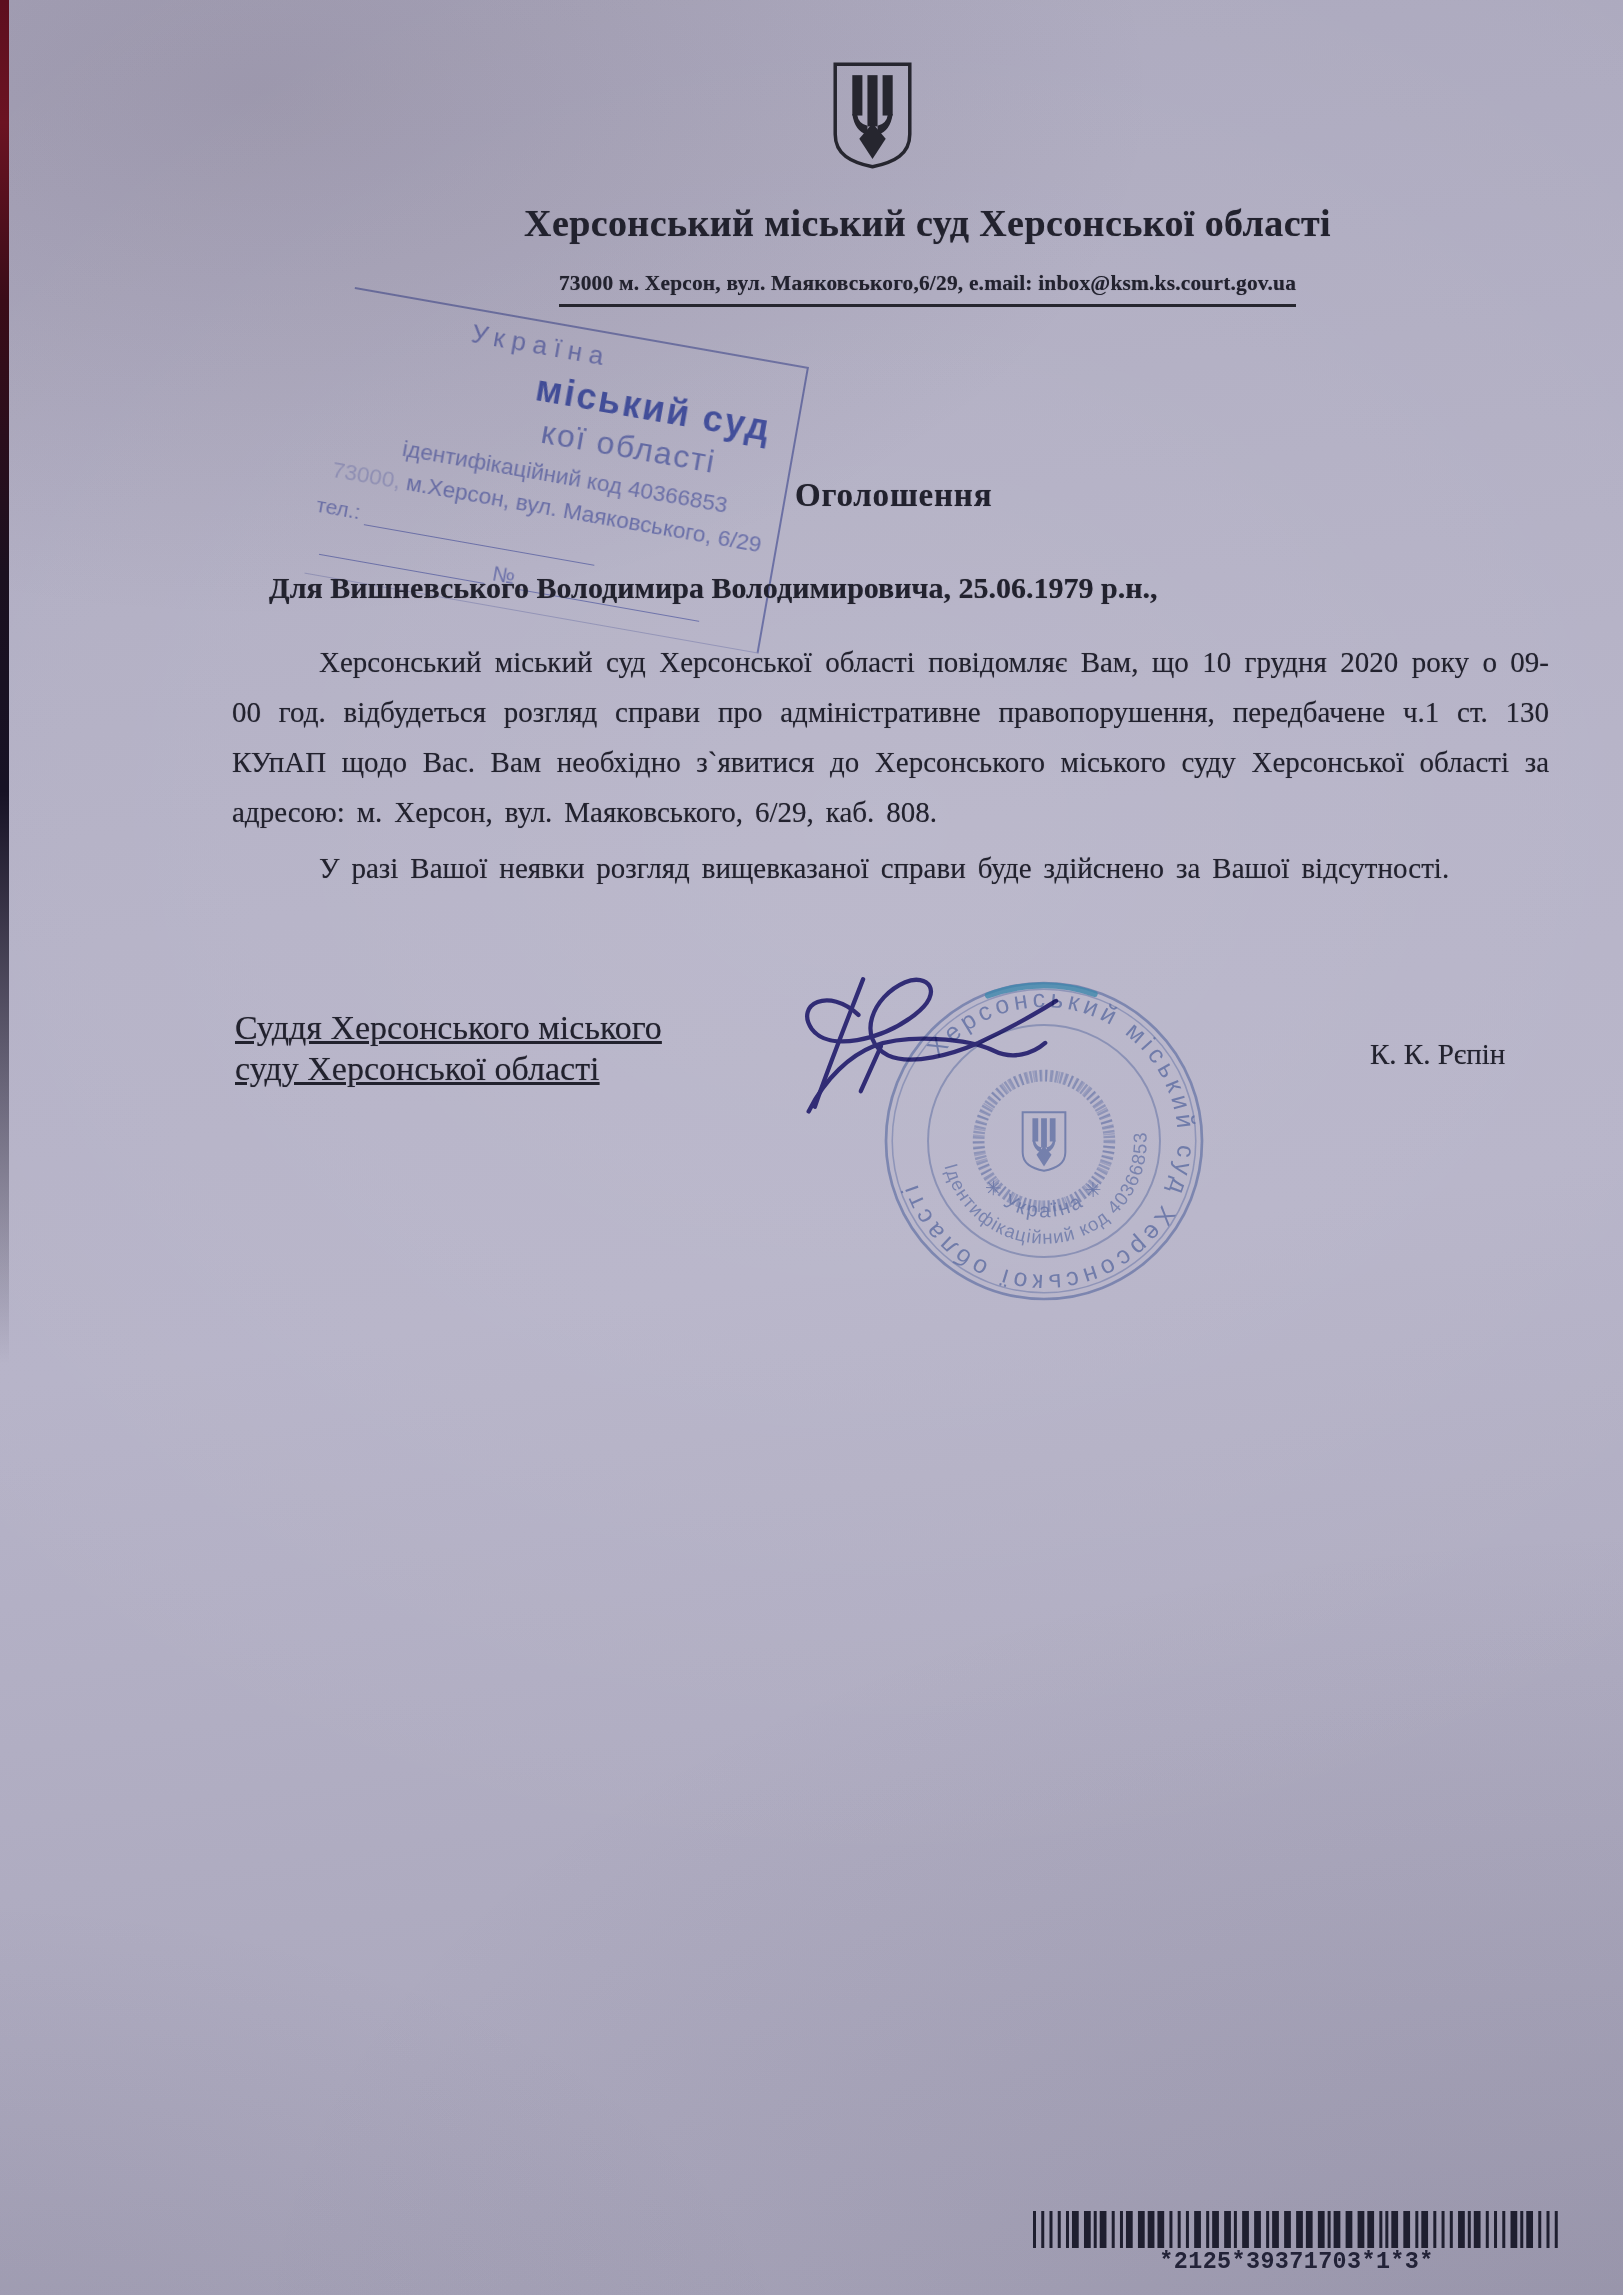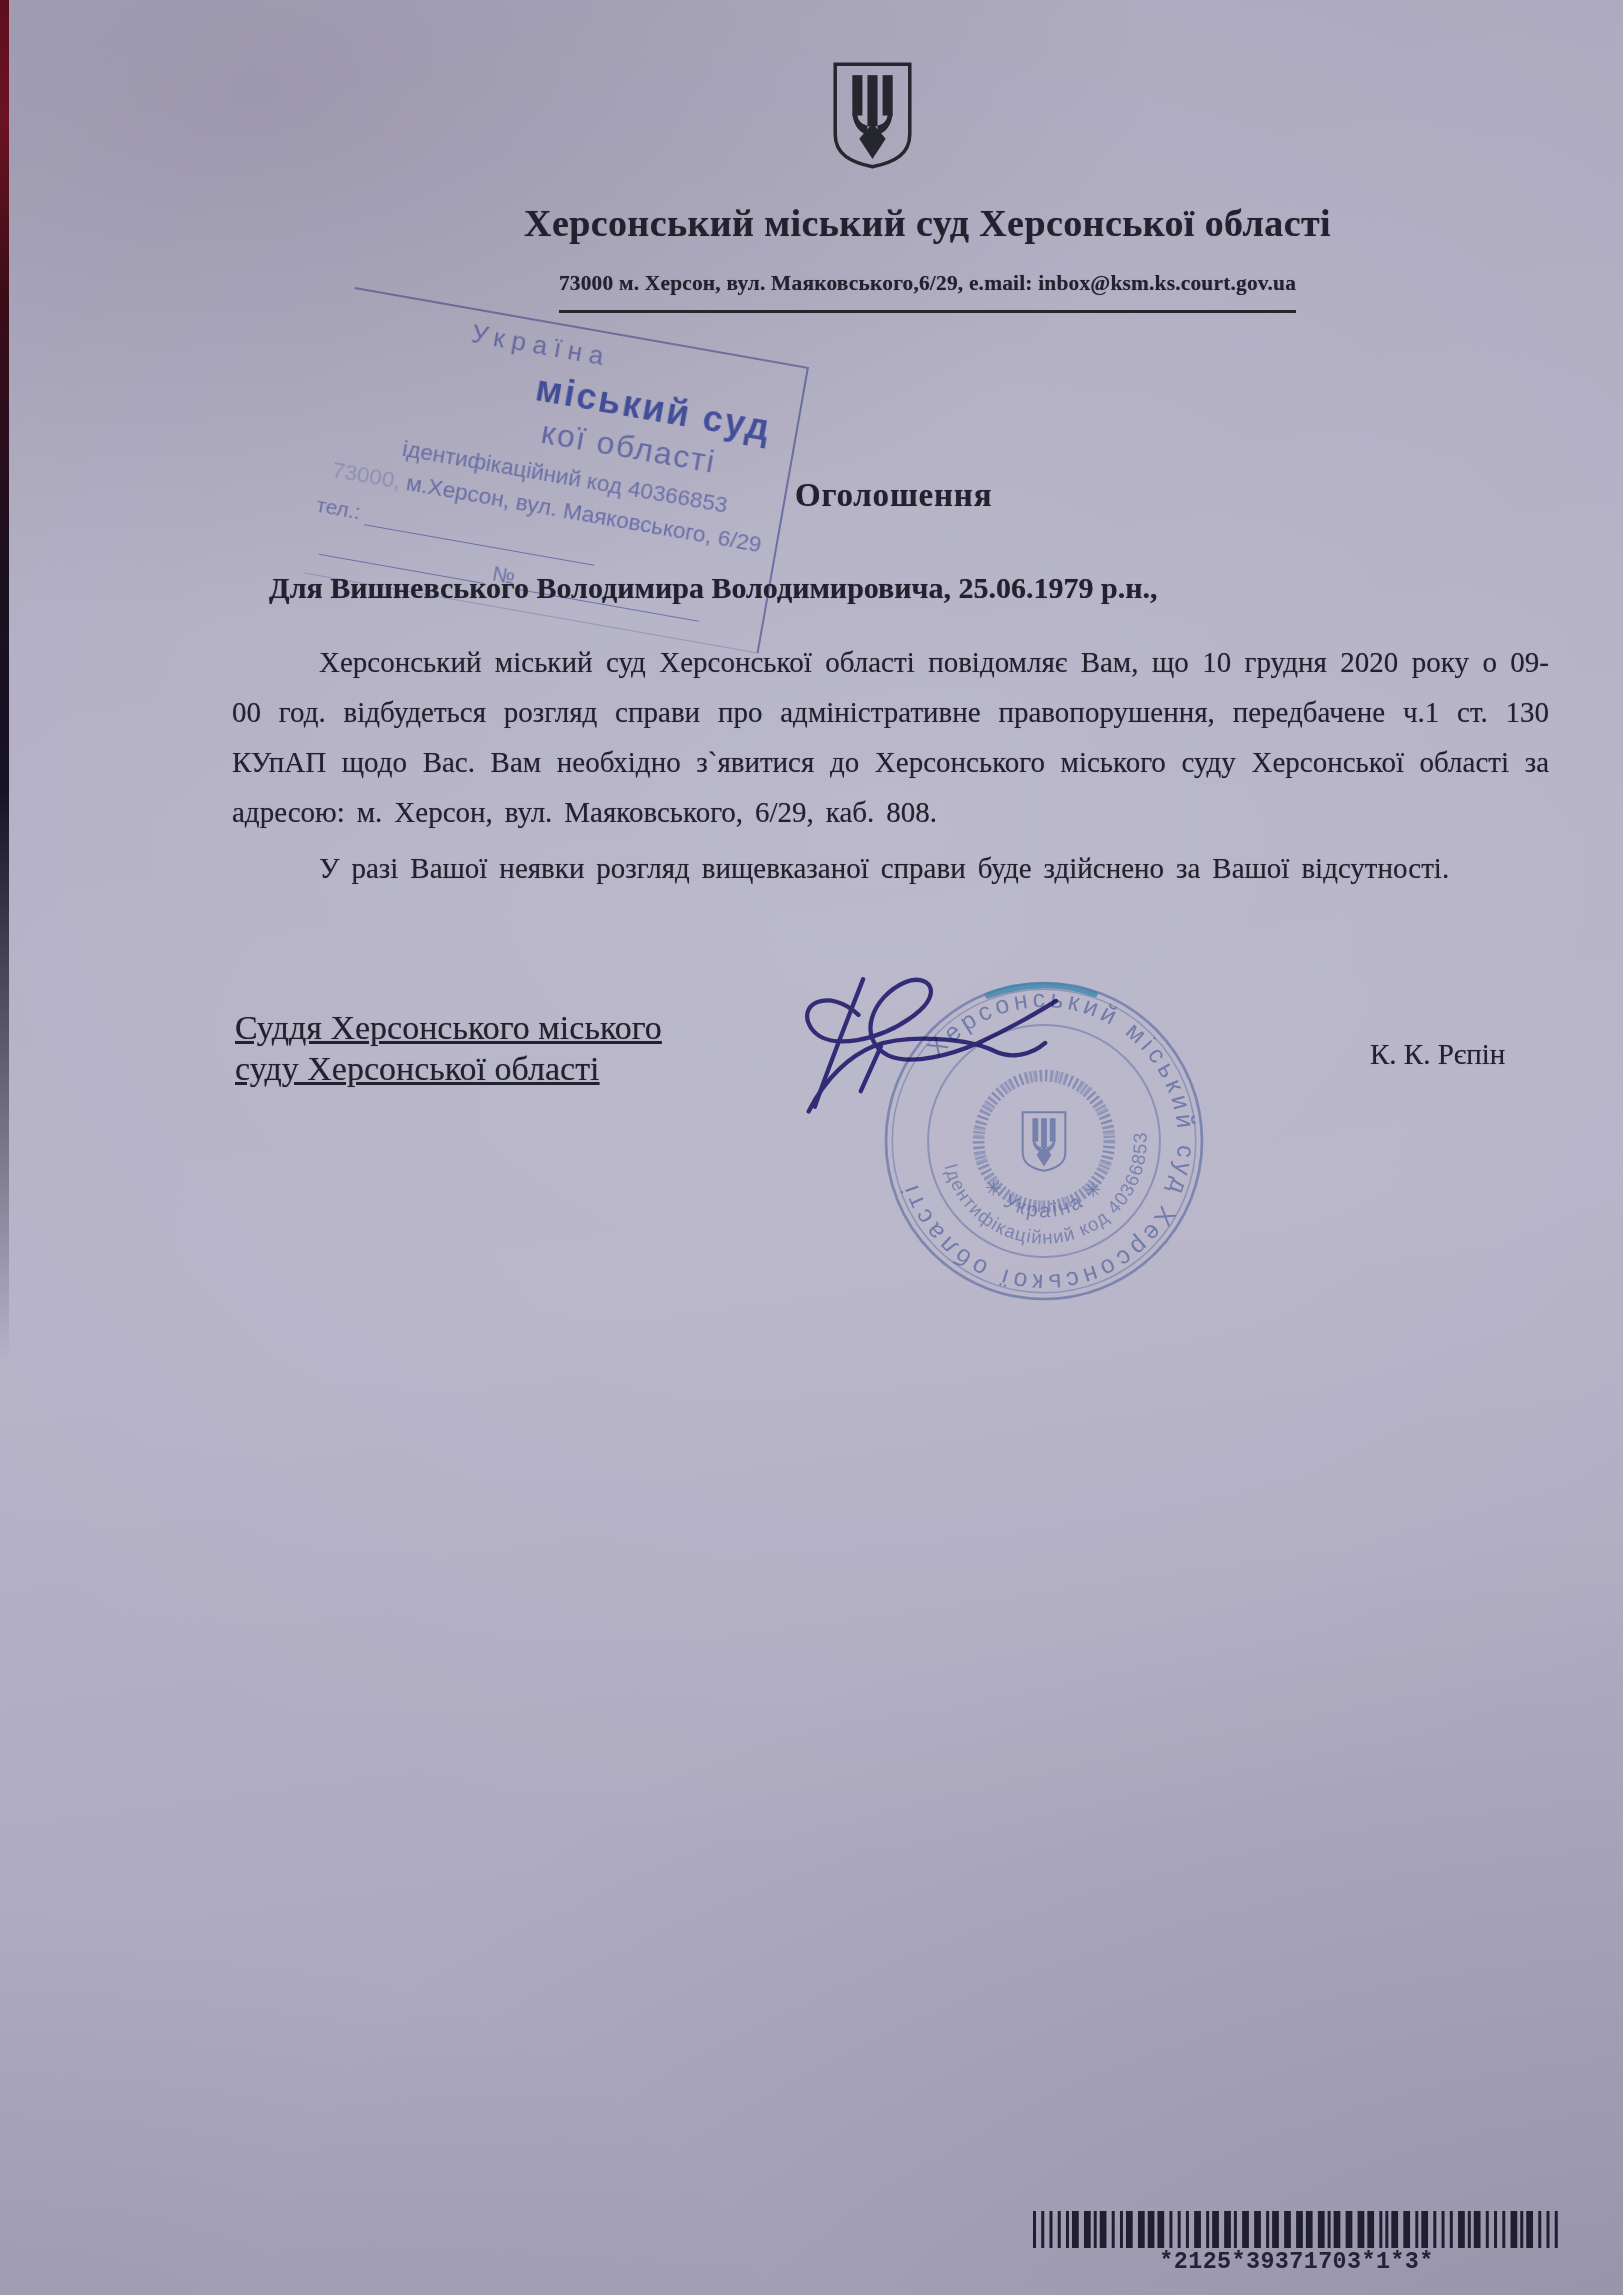--- a/index.html
+++ b/index.html
@@ -22,21 +22,21 @@
     pointer-events:none;
   }
   .doc-text{text-shadow:0 0 0.9px rgba(28,28,40,.45);}
   .abs{position:absolute;}
 
   
   .emblem{left:829px;top:58px;width:87px;height:112px;color:#26262f;}
   .head-wrap{left:234px;top:201px;width:1387px;text-align:center;}
   .court-name{font-size:38px;font-weight:bold;letter-spacing:0.4px;}
   .addr-line{display:inline-block;margin-top:11px;font-size:21.4px;font-weight:bold;
-    border-bottom:3.1px solid #26262f;padding-bottom:14px;letter-spacing:0.2px;}
+    border-bottom:3.1px solid #26262f;padding-bottom:8px;letter-spacing:0.2px;}
 
   
   .ref{left:235px;top:318px;font-size:29px;line-height:48px;z-index:3;}
 
   
   .stamp{
     left:355px;top:287px;width:448px;z-index:2;
     transform:rotate(10deg);transform-origin:top left;
     color:var(--stamp-blue,#5565c2);
     font-family:"Liberation Sans", sans-serif;

